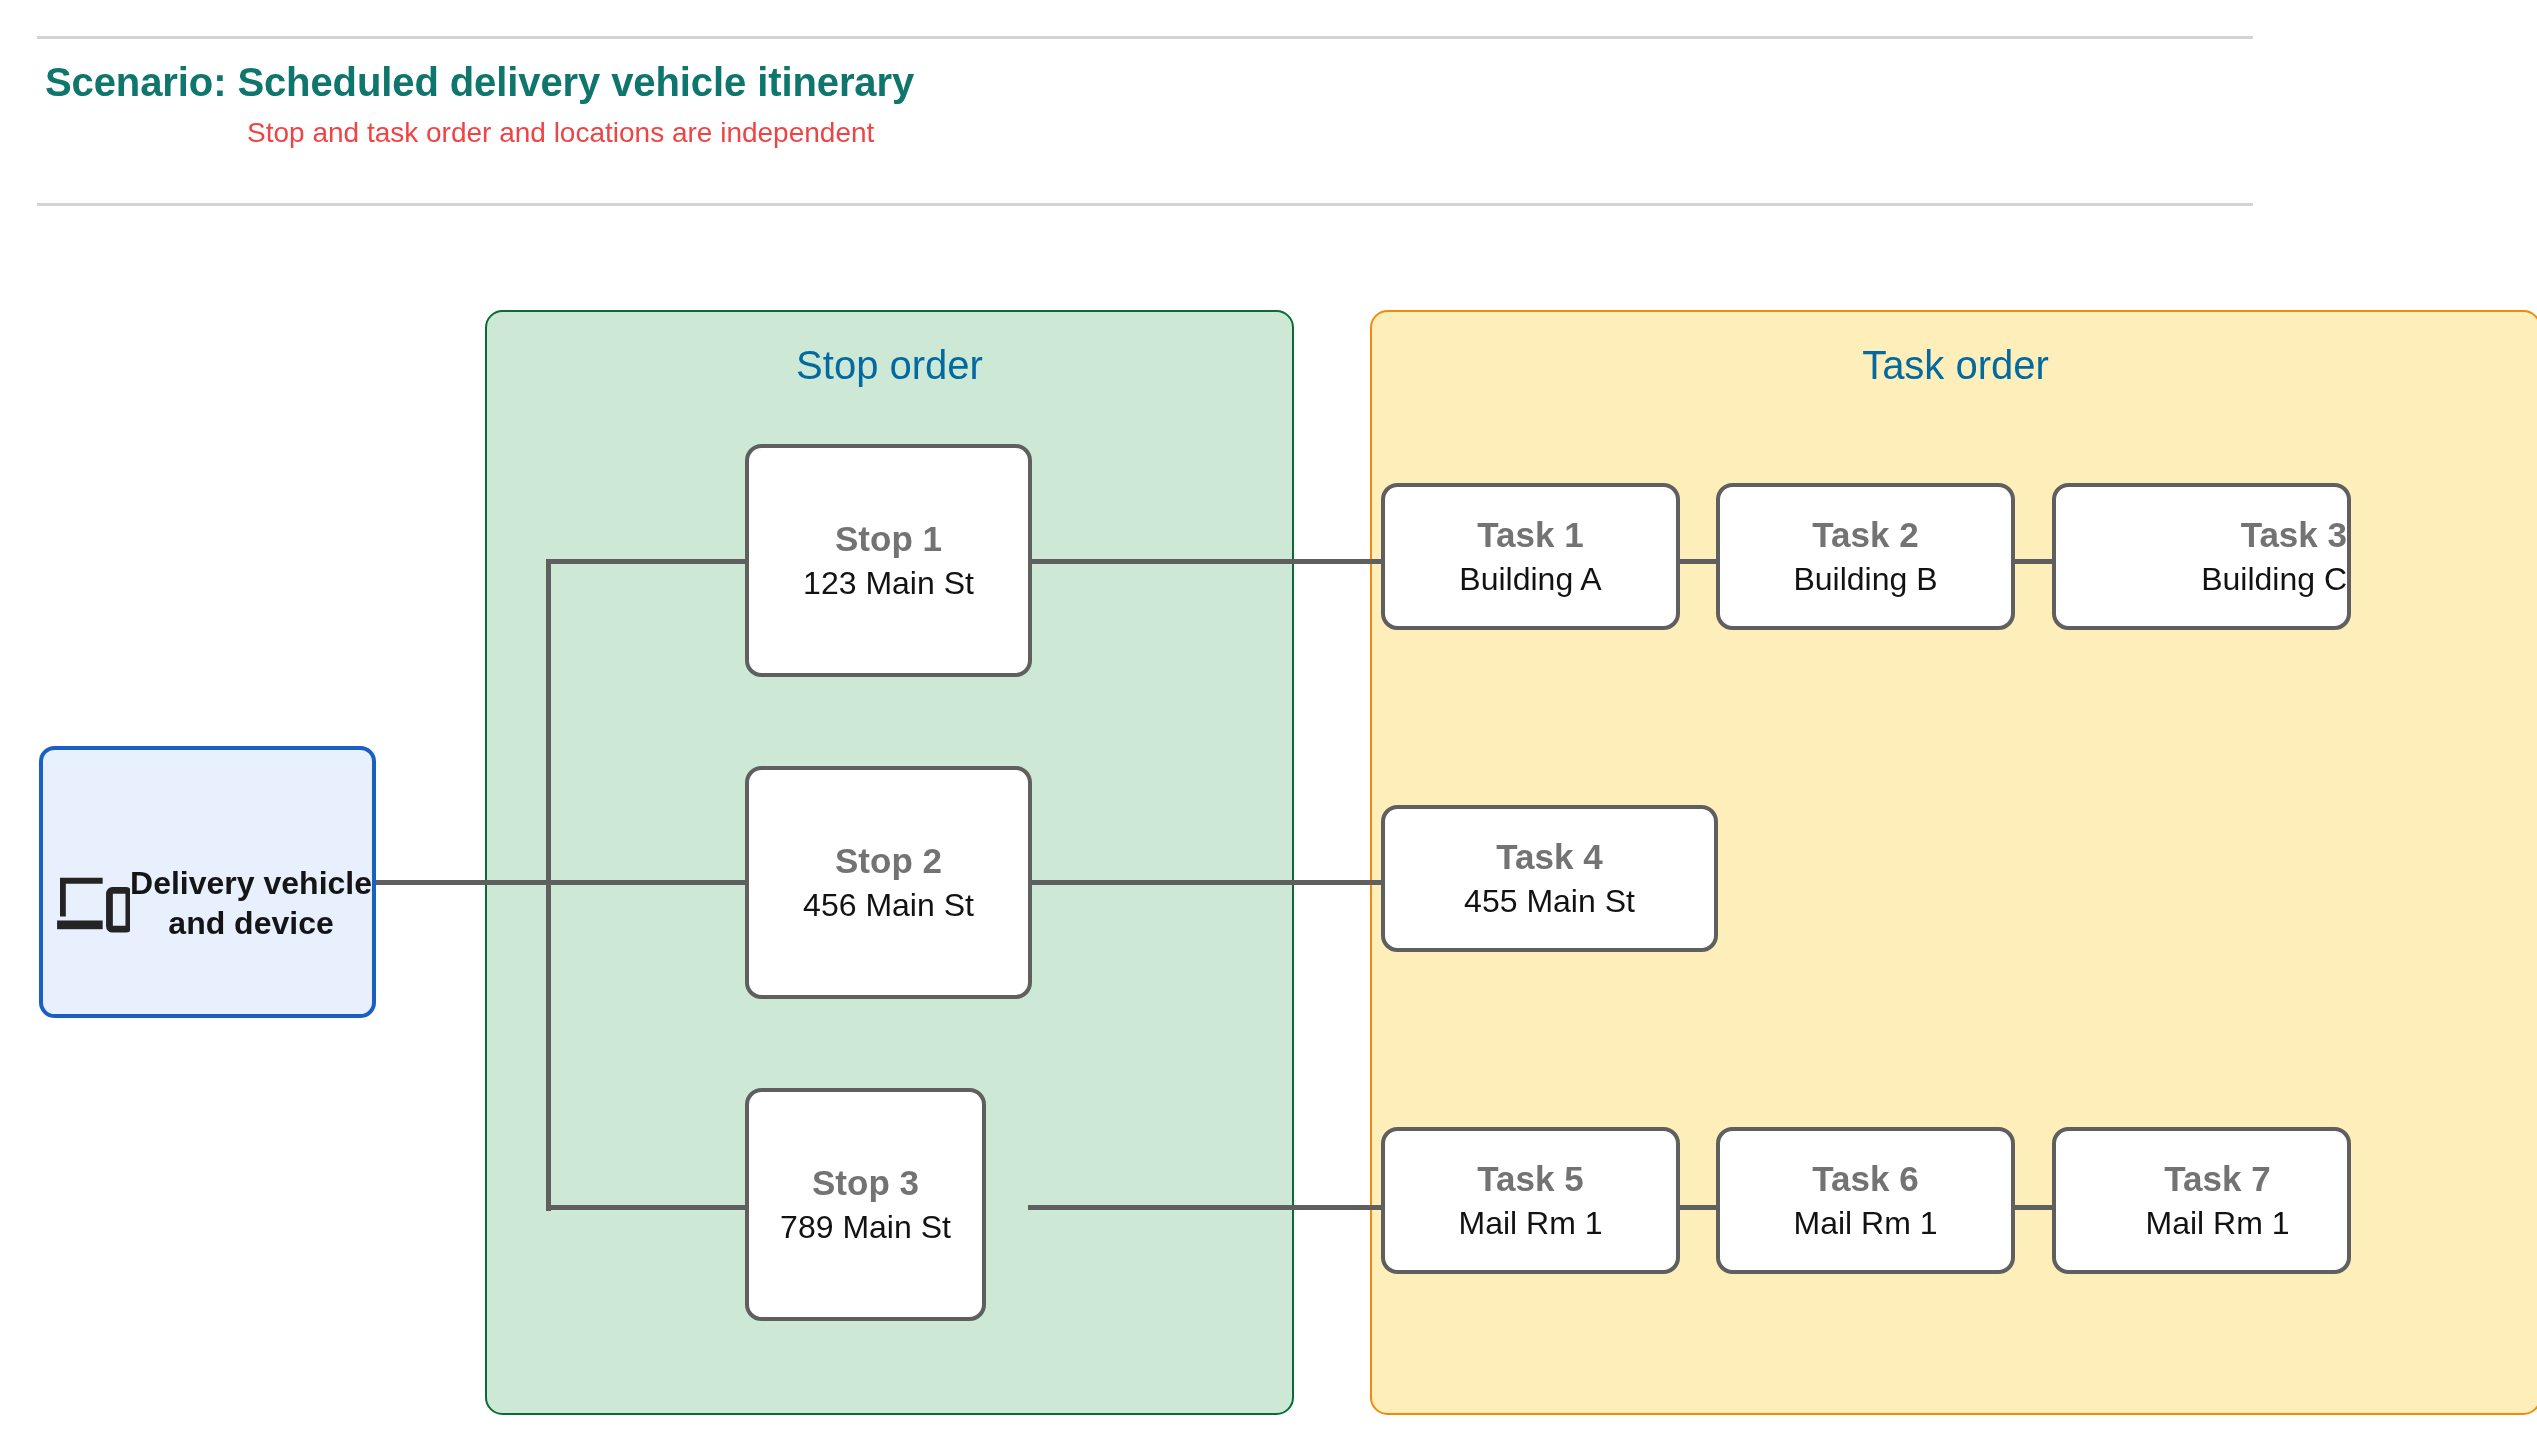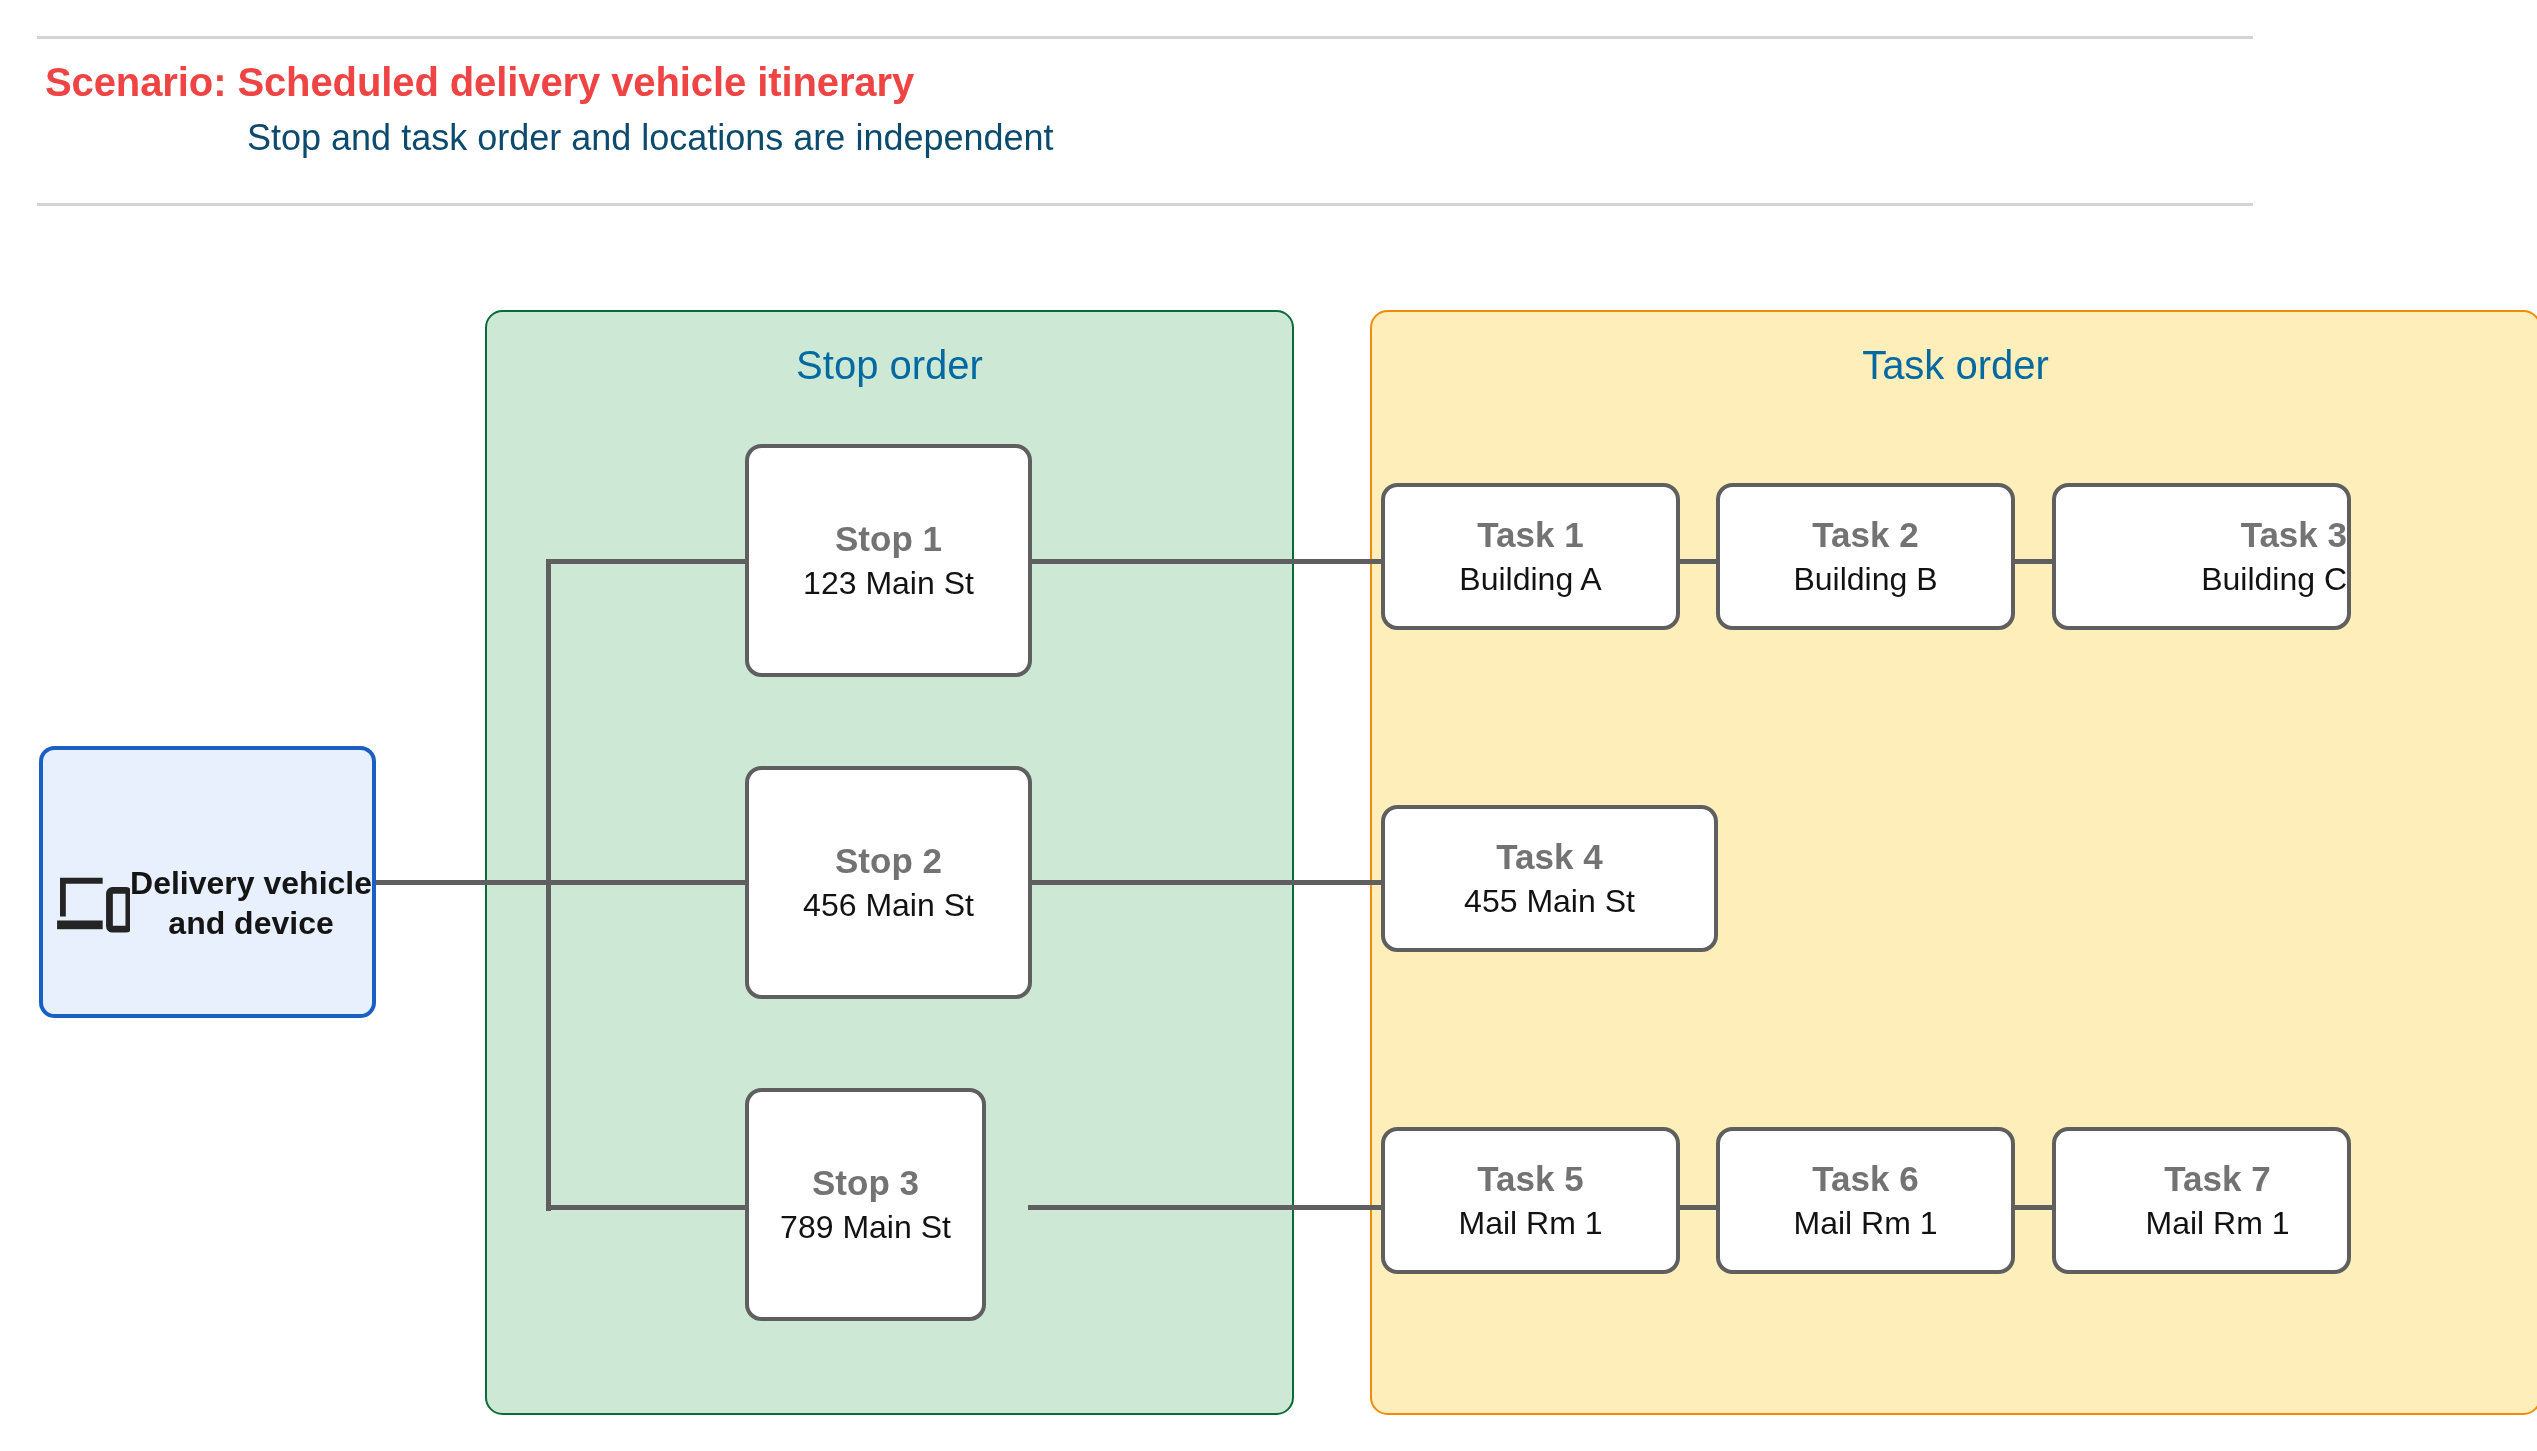--- a/index.html
+++ b/index.html
@@ -29,31 +29,31 @@
   }
   .rule.top { top: 36px; }
   .rule.bottom { top: 203px; }
 
   .title {
     position: absolute;
     left: 45px;
     top: 60px;
     font-size: 40px;
     font-weight: 700;
-    color: #ef4444;
+    color: #0f766e;
     letter-spacing: -0.1px;
     white-space: nowrap;
   }
   .subtitle {
     position: absolute;
     left: 247px;
     top: 117px;
-    font-size: 36px;
+    font-size: 28px;
     font-weight: 400;
-    color: #0c4a6e;
+    color: #ef4444;
     white-space: nowrap;
   }
 
   
   .group {
     position: absolute;
     border-radius: 17.5px;
     box-sizing: border-box;
   }
   .group-label {

